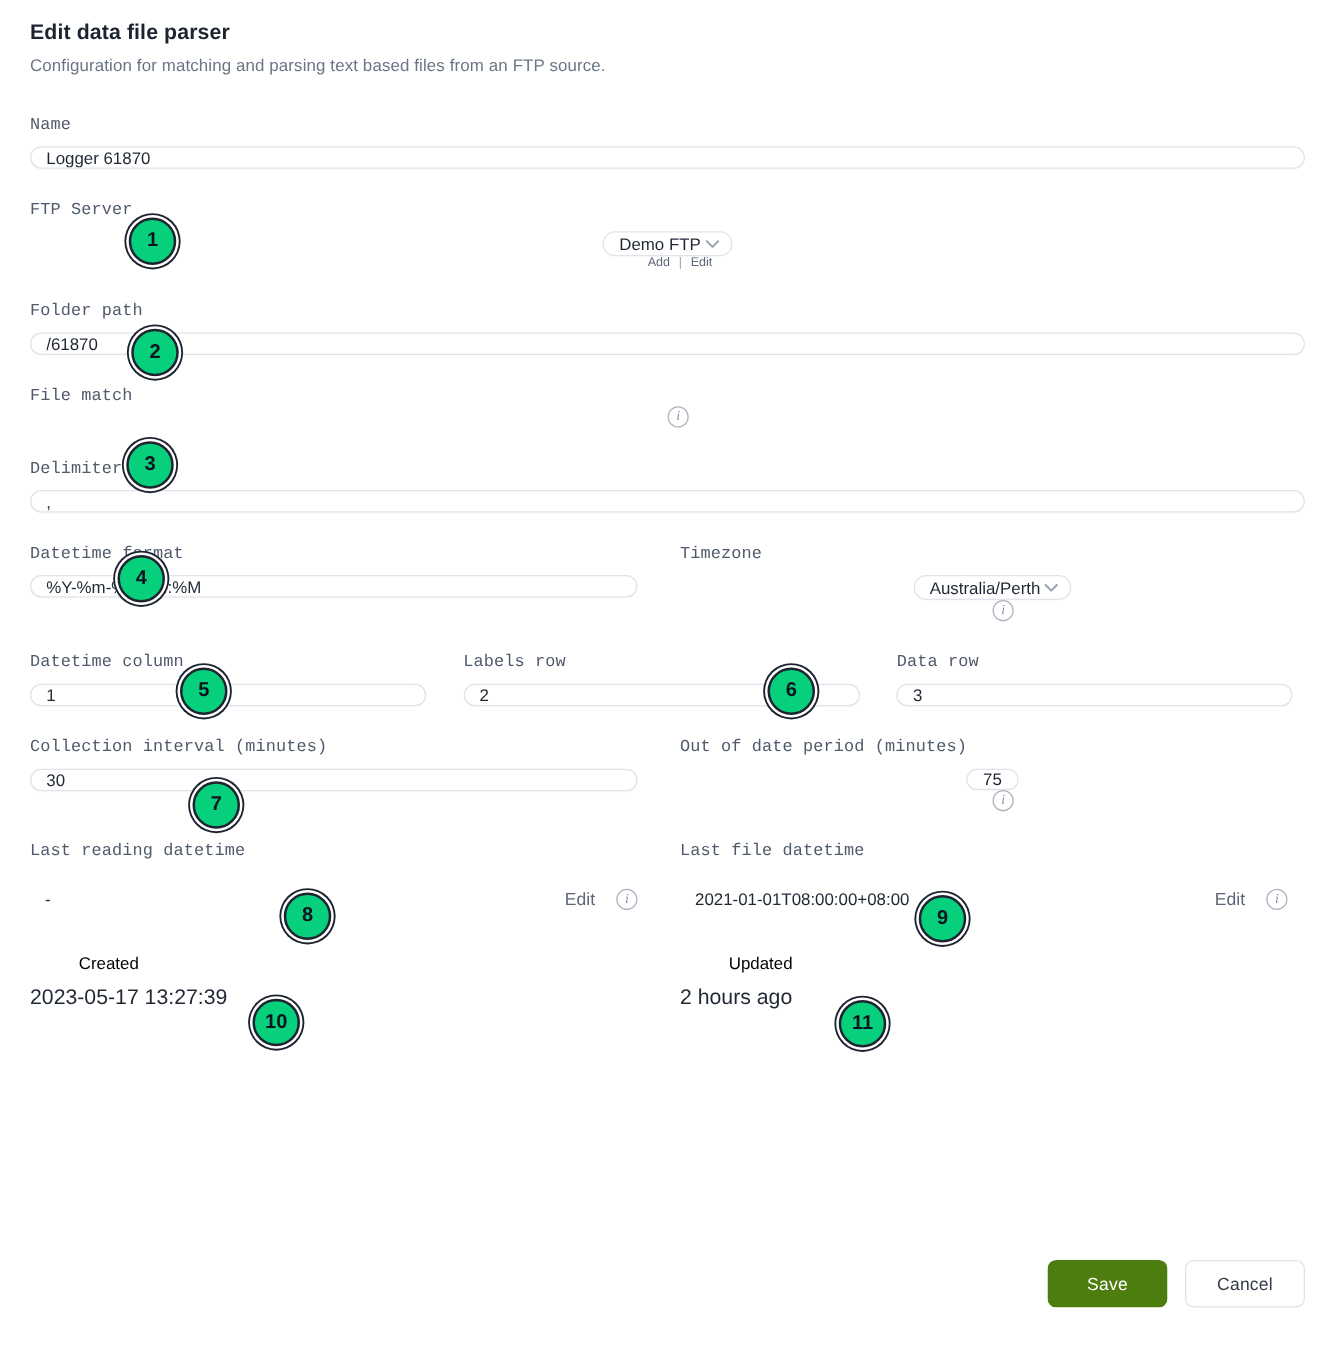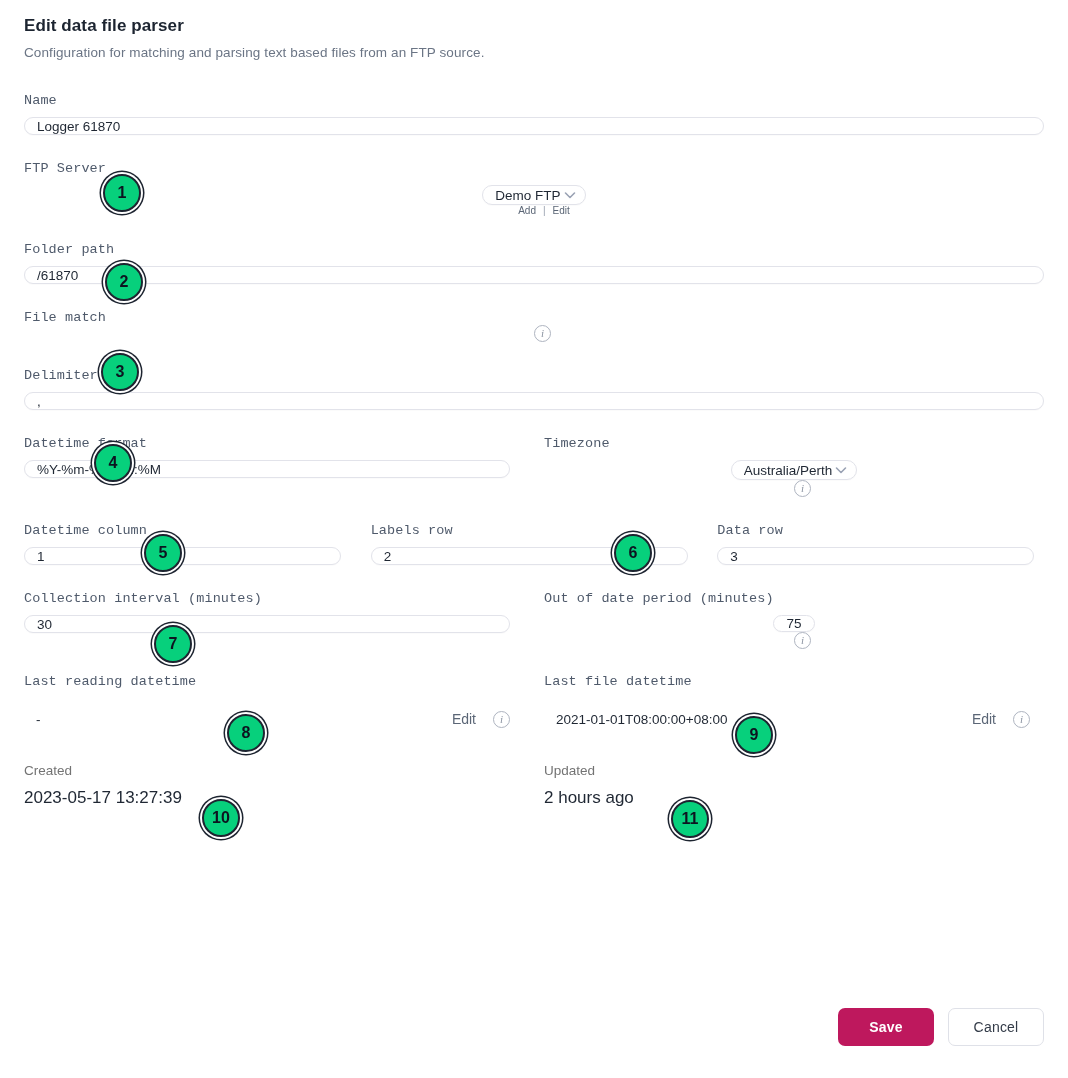--- a/index.html
+++ b/index.html
@@ -84,37 +84,37 @@
     display: flex; align-items: center;
     font-size: 13.5px; color: #1f2733;
     height: 20px;
   }
   .rovalue .v { flex: 1; padding-left: 12px; white-space: nowrap; }
   .rovalue .edit { color: #5b6676; font-size: 14px; cursor: pointer; }
 
   
   .meta { margin-top: 34px; display: flex; }
   .meta .col { flex: 1; }
-  .meta .mlabel { font-size: 13.5px; color: #737373; }
+  .meta .mlabel { font-size: 13.5px; color: #000000; margin-left: 39px; }
   .meta .mval { font-size: 17px; color: #1f2733; margin-top: 10px; }
 
   
   .footer {
     position: absolute; right: 24px; bottom: 32px;
     display: flex; gap: 14px; align-items: center;
   }
   .btn {
     height: 38px; min-width: 96px;
     border-radius: 7px;
     font-size: 14px;
     display: flex; align-items: center; justify-content: center;
     cursor: pointer; border: 1px solid transparent;
     letter-spacing: .2px;
   }
-  .btn-primary { background: #be185d; color: #fff; font-weight: bold; }
+  .btn-primary { background: #4d7c0f; color: #fff; font-weight: normal; }
   .btn-secondary { background: #fff; color: #333b48; border-color: #dfe1e8; }
 
   
   .badge {
     position: absolute;
     width: 38px; height: 38px;
     border-radius: 50%;
     background: #07d07c;
     border: 2px solid #1d2430;
     box-shadow: 0 0 0 2px #ffffff, 0 0 0 3.5px #1d2430;

